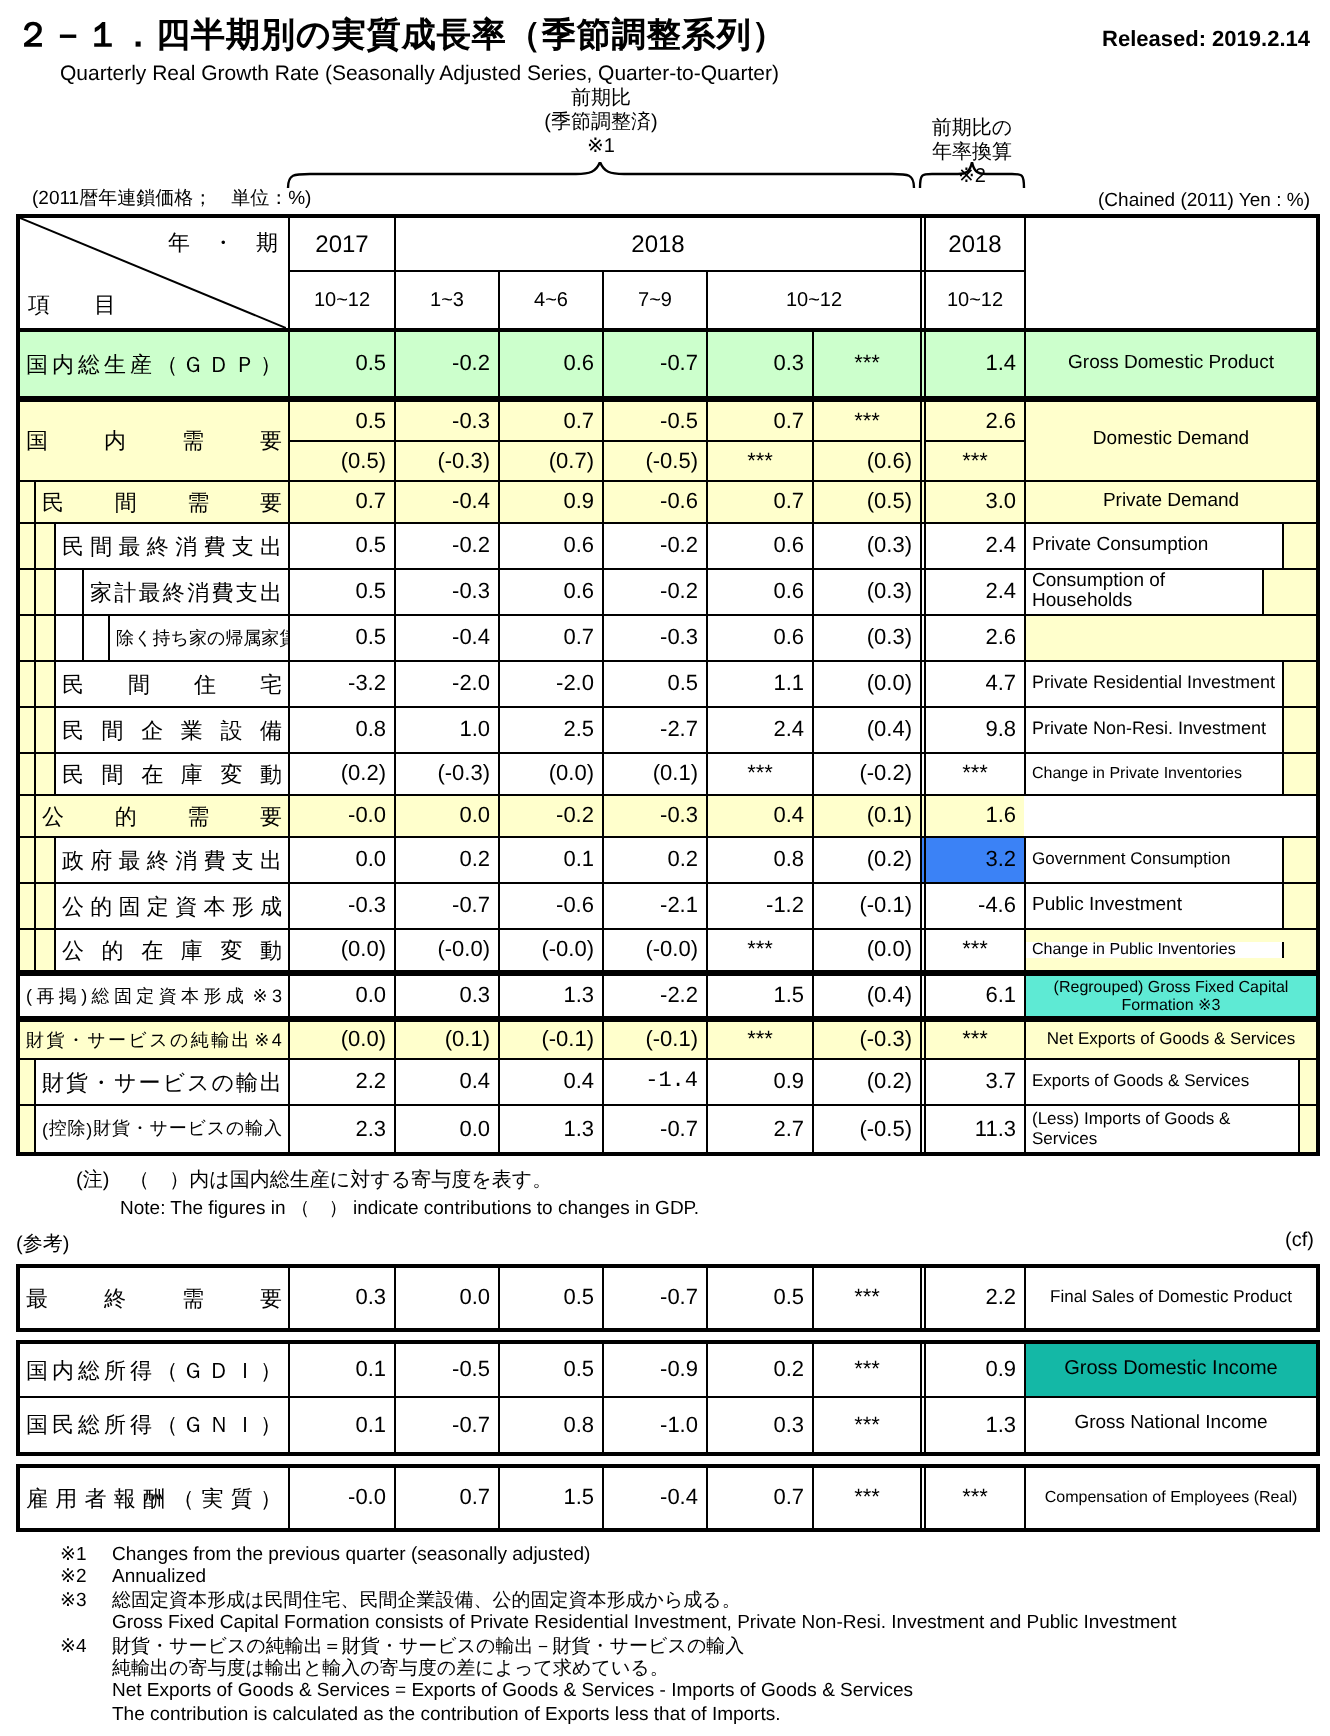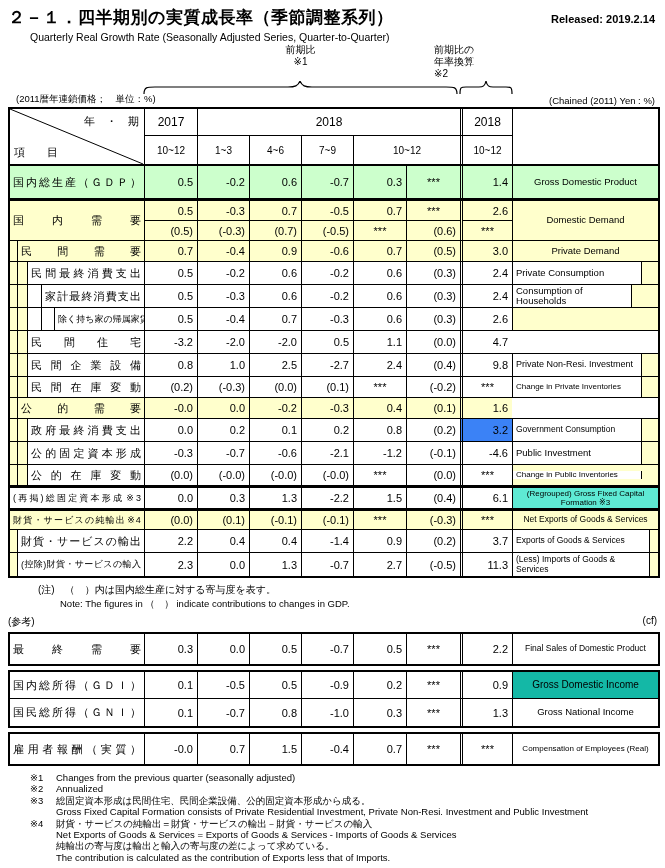--- a/index.html
+++ b/index.html
@@ -8,21 +8,21 @@
     font-family:"Liberation Sans","DejaVu Sans",sans-serif;
     -webkit-font-smoothing:antialiased;
   }
   .titlebar{display:flex;align-items:baseline;margin:6px 10px 0 8px;}
   .title{font-size:17px;font-weight:bold;flex:1;letter-spacing:0.5px;}
   .released{font-size:11px;font-weight:bold;white-space:nowrap;}
   .subtitle{margin:2px 0 0 30px;font-size:10.5px;}
 
   .annot{position:relative;height:64px;width:660px;}
   .b1lab{position:absolute;left:143px;width:315px;top:1px;text-align:center;font-size:10px;line-height:12px;}
-  .b2lab{position:absolute;left:434px;width:104px;top:1px;text-align:left;font-size:10px;line-height:12px;}
+  .b2lab{position:absolute;left:434px;width:104px;top:16px;text-align:center;font-size:10px;line-height:12px;}
   .bsvg{position:absolute;top:38px;}
   .unitL{position:absolute;left:16px;bottom:1px;font-size:9.5px;}
   .unitR{position:absolute;right:5px;bottom:1px;font-size:9.5px;}
 
   #main-table{width:652px;margin-left:8px;border:2px solid #000;box-sizing:border-box;}
   .ref-box{width:652px;margin-left:8px;border:2px solid #000;box-sizing:border-box;margin-bottom:4px;}
 
   .h-wrap{display:flex;height:57px;box-sizing:border-box;border-bottom:2px solid #000;}
   .corner{width:135px;position:relative;border-right:1px solid #000;box-sizing:border-box;flex-shrink:0;}
   .corner svg{position:absolute;left:0;top:0;}
@@ -72,20 +72,21 @@
 
 <div class="titlebar">
   <span class="title">２－１．四半期別の実質成長率（季節調整系列）</span>
   <span class="released">Released: 2019.2.14</span>
 </div>
 <div class="subtitle">Quarterly Real Growth Rate (Seasonally Adjusted Series, Quarter-to-Quarter)</div>
 
 <div class="annot">
   <div class="b1lab">
     <div>前期比</div>
+    <div>(季節調整済)</div>
     <div>※1</div>
   </div>
   <div class="b2lab">
     <div>前期比の</div>
     <div>年率換算</div>
     <div>※2</div>
   </div>
   <svg class="bsvg" style="left:143px" width="315" height="15">
     <path d="M1,13 C1,6 4,6 12,6 L145,6 C152,6 155,5 157,0 C159,5 162,6 169,6 L303,6 C311,6 314,6 314,13" stroke="#000" stroke-width="1.2" fill="none"></path>
   </svg>
@@ -300,20 +301,24 @@
           <span>宅</span>
         </div>
       </div>
       <div class="vcell" style="width: 53px; background: rgb(255, 255, 255);">-3.2</div>
       <div class="vcell" style="width: 52px; background: rgb(255, 255, 255);">-2.0</div>
       <div class="vcell" style="width: 52px; background: rgb(255, 255, 255);">-2.0</div>
       <div class="vcell" style="width: 52px; background: rgb(255, 255, 255);">0.5</div>
       <div class="vcell" style="width: 53px; background: rgb(255, 255, 255);">1.1</div>
       <div class="vcell nbr" style="width: 53px; background: rgb(255, 255, 255);">(0.0)</div>
       <div class="vcell dbl" style="width: 52px; background: rgb(255, 255, 255);">4.7</div>
+      <div class="ecell" style="background: rgb(255, 255, 204);">
+        <div class="ebox" style="font-size: 9px;">Private Residential Investment</div>
+        <div class="estrip" style="width: 16px; background: rgb(255, 255, 204);"></div>
+      </div>
     </div>
     <div class="t-row" style="height: 23px;">
       <div class="lcell">
         <div class="strip" style="width: 8px; background: rgb(255, 255, 204);"></div>
         <div class="strip" style="width: 10px; background: rgb(255, 255, 204);"></div>
         <div class="larea" style="background: rgb(255, 255, 255);">
           <span>民</span>
           <span>間</span>
           <span>企</span>
           <span>業</span>
@@ -524,21 +529,21 @@
           <span>ビ</span>
           <span>ス</span>
           <span>の</span>
           <span>輸</span>
           <span>出</span>
         </div>
       </div>
       <div class="vcell" style="width: 53px; background: rgb(255, 255, 255);">2.2</div>
       <div class="vcell" style="width: 52px; background: rgb(255, 255, 255);">0.4</div>
       <div class="vcell" style="width: 52px; background: rgb(255, 255, 255);">0.4</div>
-      <div class="vcell" style="width: 52px; background: rgb(255, 255, 255);">-1.4</div>
+      <div class="vcell" style="width: 52px; background: rgb(255, 255, 255); font-family: Liberation Mono, monospace;">-1.4</div>
       <div class="vcell" style="width: 53px; background: rgb(255, 255, 255);">0.9</div>
       <div class="vcell nbr" style="width: 53px; background: rgb(255, 255, 255);">(0.2)</div>
       <div class="vcell dbl" style="width: 52px; background: rgb(255, 255, 255);">3.7</div>
       <div class="ecell" style="background: rgb(255, 255, 204);">
         <div class="ebox" style="font-size: 8.5px;">Exports of Goods &amp; Services</div>
         <div class="estrip" style="width: 8px; background: rgb(255, 255, 204);"></div>
       </div>
     </div>
     <div class="t-row" style="height: 23px;">
       <div class="lcell">
@@ -695,23 +700,23 @@
     <div class="fline">
       <span class="fm"></span>
       <span class="ft">Gross Fixed Capital Formation consists of Private Residential Investment, Private Non-Resi. Investment and Public Investment</span>
     </div>
     <div class="fline">
       <span class="fm">※4</span>
       <span class="ft">財貨・サービスの純輸出＝財貨・サービスの輸出－財貨・サービスの輸入</span>
     </div>
     <div class="fline">
       <span class="fm"></span>
-      <span class="ft">Net Exports of Goods &amp; Services = Exports of Goods &amp; Services - Imports of Goods &amp; Services</span>
+      <span class="ft">純輸出の寄与度は輸出と輸入の寄与度の差によって求めている。</span>
     </div>
     <div class="fline">
       <span class="fm"></span>
-      <span class="ft">純輸出の寄与度は輸出と輸入の寄与度の差によって求めている。</span>
+      <span class="ft">Net Exports of Goods &amp; Services = Exports of Goods &amp; Services - Imports of Goods &amp; Services</span>
     </div>
     <div class="fline">
       <span class="fm"></span>
       <span class="ft">The contribution is calculated as the contribution of Exports less that of Imports.</span>
     </div>
   </div>
 
 </body></html>

